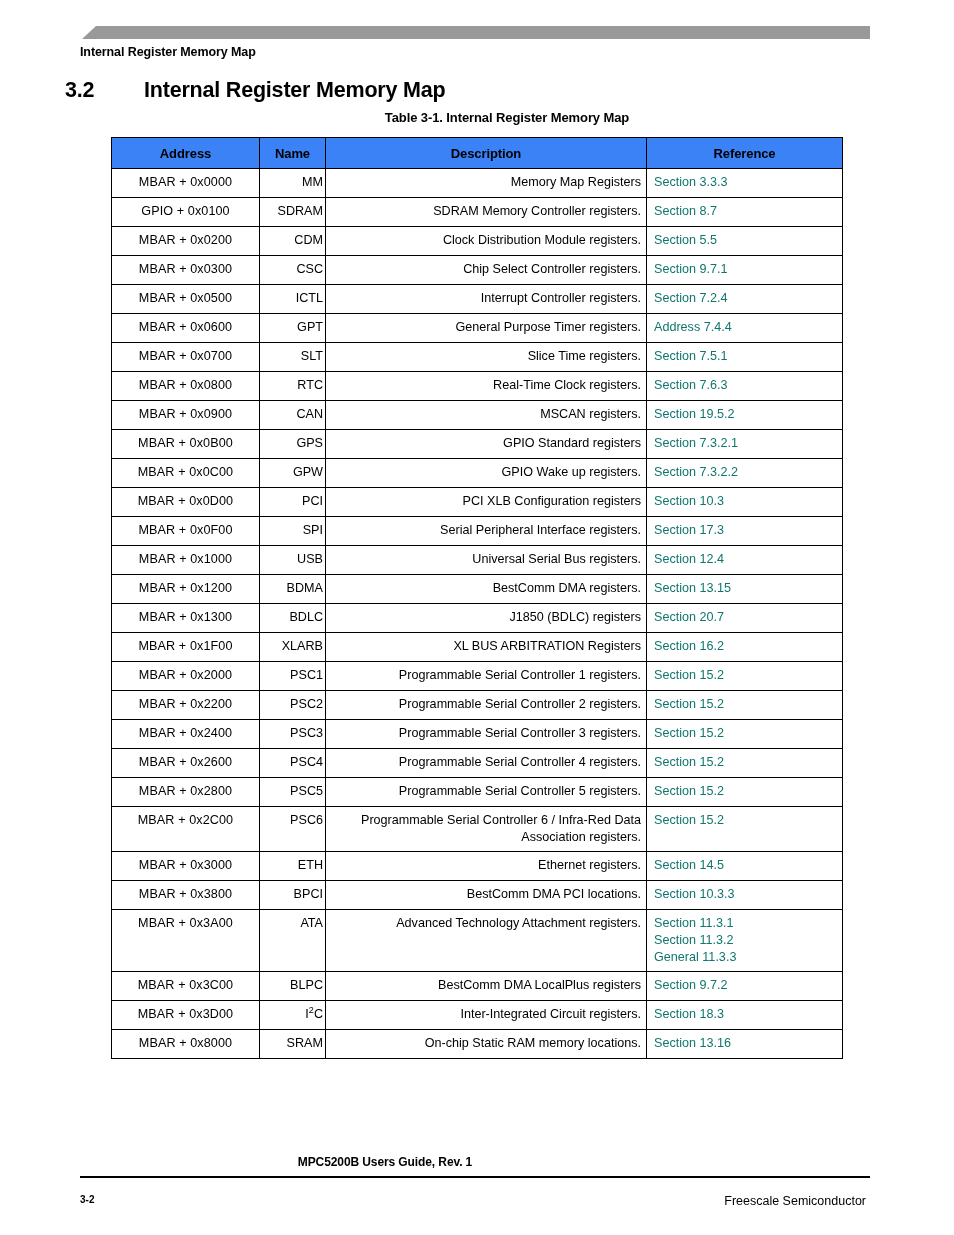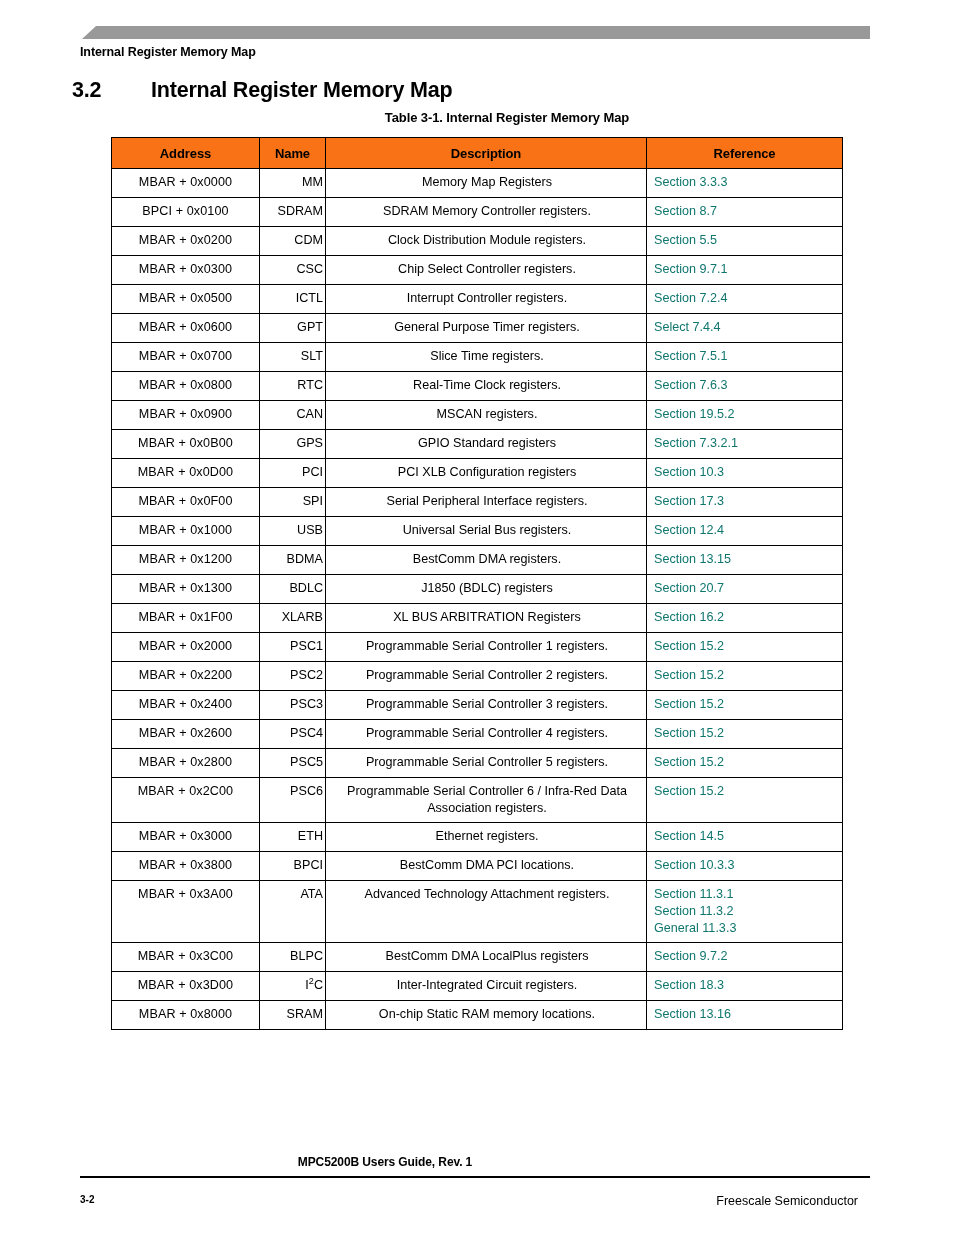--- a/index.html
+++ b/index.html
@@ -39,21 +39,21 @@
     left: 80px;
     top: 45px;
     font-size: 12.5px;
     font-weight: bold;
     letter-spacing: -0.1px;
   }
 
   
   .section-heading {
     position: absolute;
-    left: 72px;
+    left: 65px;
     top: 78px;
     font-size: 21.5px;
     font-weight: bold;
     letter-spacing: -0.2px;
     white-space: nowrap;
   }
   .section-heading .num {
     display: inline-block;
     width: 79px;
   }
@@ -86,21 +86,21 @@
   .reg-table col.c-desc { width: 321px; }
   .reg-table col.c-ref  { width: 196px; }
 
   .reg-table th,
   .reg-table td {
     border: 1px solid #000000;
     padding: 0;
     vertical-align: top;
   }
   .reg-table thead th {
-    background: #f97316;
+    background: #3b82f6;
     font-weight: bold;
     text-align: center;
     font-size: 13px;
     height: 30px;
     vertical-align: middle;
     letter-spacing: -0.1px;
   }
 
   .reg-table tbody tr { height: 28px; }
   .reg-table tbody td {
@@ -115,21 +115,21 @@
     padding-left: 0;
     padding-right: 0;
     letter-spacing: 0.1px;
   }
   .td-name .cell-inner {
     text-align: right;
     padding-left: 2px;
     padding-right: 2px;
   }
   .td-desc .cell-inner {
-    text-align: center;
+    text-align: right;
     padding-left: 7px;
     padding-right: 5px;
   }
   .td-ref .cell-inner {
     text-align: left;
     padding-left: 7px;
     padding-right: 4px;
   }
   .link {
     color: #0f766e;
@@ -164,21 +164,21 @@
   }
   .footer-left {
     position: absolute;
     left: 80px;
     top: 1194px;
     font-size: 10px;
     font-weight: bold;
   }
   .footer-right {
     position: absolute;
-    right: 96px;
+    right: 88px;
     top: 1194px;
     font-size: 12.5px;
     text-align: right;
   }
 </style>
 </head>
 <body>
 
 <div class="header-bar-wrap">
   <div class="header-bar"></div>
@@ -219,21 +219,21 @@
           <div class="cell-inner">Memory Map Registers</div>
         </td>
         <td class="td-ref">
           <div class="cell-inner">
             <span class="link">Section 3.3.3</span>
           </div>
         </td>
       </tr>
       <tr>
         <td class="td-addr">
-          <div class="cell-inner">BPCI  +  0x0100</div>
+          <div class="cell-inner">GPIO  +  0x0100</div>
         </td>
         <td class="td-name">
           <div class="cell-inner">SDRAM</div>
         </td>
         <td class="td-desc">
           <div class="cell-inner">SDRAM Memory Controller registers.</div>
         </td>
         <td class="td-ref">
           <div class="cell-inner">
             <span class="link">Section 8.7</span>
@@ -293,21 +293,21 @@
           <div class="cell-inner">MBAR  +  0x0600</div>
         </td>
         <td class="td-name">
           <div class="cell-inner">GPT</div>
         </td>
         <td class="td-desc">
           <div class="cell-inner">General Purpose Timer registers.</div>
         </td>
         <td class="td-ref">
           <div class="cell-inner">
-            <span class="link">Select 7.4.4</span>
+            <span class="link">Address 7.4.4</span>
           </div>
         </td>
       </tr>
       <tr>
         <td class="td-addr">
           <div class="cell-inner">MBAR  +  0x0700</div>
         </td>
         <td class="td-name">
           <div class="cell-inner">SLT</div>
         </td>
@@ -358,20 +358,36 @@
         </td>
         <td class="td-name">
           <div class="cell-inner">GPS</div>
         </td>
         <td class="td-desc">
           <div class="cell-inner">GPIO Standard registers</div>
         </td>
         <td class="td-ref">
           <div class="cell-inner">
             <span class="link">Section 7.3.2.1</span>
+          </div>
+        </td>
+      </tr>
+      <tr>
+        <td class="td-addr">
+          <div class="cell-inner">MBAR  +  0x0C00</div>
+        </td>
+        <td class="td-name">
+          <div class="cell-inner">GPW</div>
+        </td>
+        <td class="td-desc">
+          <div class="cell-inner">GPIO Wake up registers.</div>
+        </td>
+        <td class="td-ref">
+          <div class="cell-inner">
+            <span class="link">Section 7.3.2.2</span>
           </div>
         </td>
       </tr>
       <tr>
         <td class="td-addr">
           <div class="cell-inner">MBAR  +  0x0D00</div>
         </td>
         <td class="td-name">
           <div class="cell-inner">PCI</div>
         </td>

